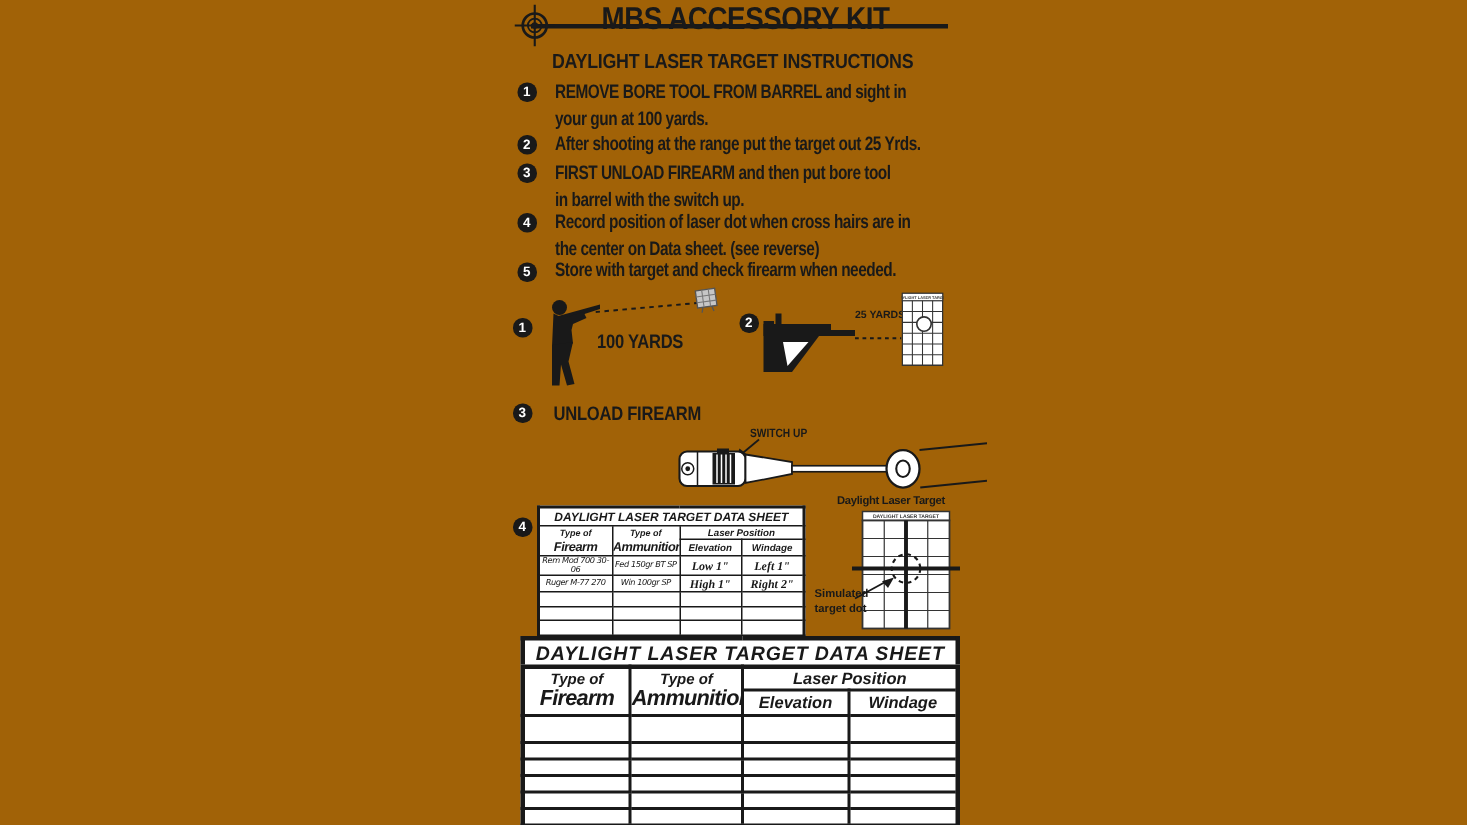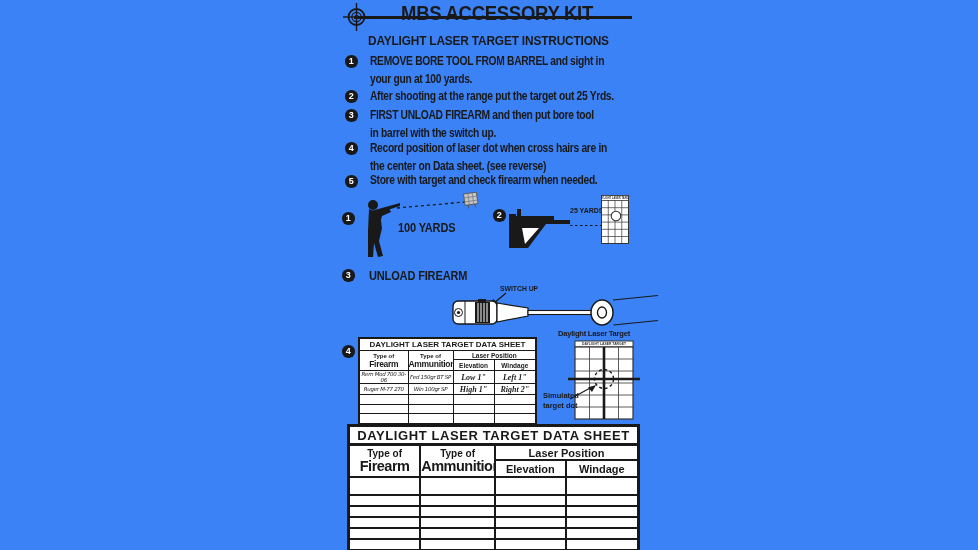--- a/index.html
+++ b/index.html
@@ -1,17 +1,17 @@
 <!DOCTYPE html>
 <html><head>
 <meta charset="utf-8">
 <style>
   html,body { margin:0; padding:0; background:#fff; }
   .page {
-    position:relative; width:978px; height:550px; background:#3b82f6;
+    position:relative; width:978px; height:550px; background:#a16207;
     font-family:"Liberation Sans", sans-serif; color:#191919; overflow:hidden;
   }
   .abs { position:absolute; }
   .condL { transform-origin:left top; }
   .condC { transform-origin:center top; }
 
   .page-title {
     left:347px; top:1px; width:300px; text-align:center;
     font-size:21px; font-weight:900; letter-spacing:-0.3px;
     transform:scaleX(0.88);
@@ -32,21 +32,21 @@
     letter-spacing:-0.4px; transform:scaleX(0.79); white-space:pre-line;
   }
 
   .fig-label-big { font-size:13px; font-weight:900; letter-spacing:-0.2px; transform:scaleX(0.85); white-space:nowrap; }
   .fig-label-sm  { font-size:7px;  font-weight:900; letter-spacing:0;      white-space:nowrap; }
   .switch-label  { font-size:8px;  font-weight:900; transform:scaleX(0.85); white-space:nowrap; }
   .target-caption{ font-size:7.5px; font-weight:700; letter-spacing:-0.2px; white-space:nowrap; }
   .dot-label     { font-size:7.5px; font-weight:700; line-height:9.5px; }
 
   table { border-collapse:collapse; position:absolute; background:#fff; table-layout:fixed; }
-  td { padding:0; text-align:center; vertical-align:middle; overflow:hidden; }
+  td { padding:0; text-align:center; vertical-align:middle; overflow:hidden;font-style:italic; }
 
   
   .bt { left:347px; top:424px; width:293px; border:3px solid #191919; }
   .bt td { border:2px solid #191919; }
   .bt .t-title { height:16px; font-size:13px; font-weight:900; letter-spacing:0.6px; border-bottom:3px solid #191919; }
   .bt .typeof  { font-size:10px; font-weight:700; line-height:11px; padding-top:2px; }
   .bt .colname { font-size:14.5px; font-weight:900; letter-spacing:-0.5px; line-height:15px; padding-bottom:2px; }
   .bt .lp { height:13px; font-size:11px; font-weight:900; }
   .bt .ew { height:15px; font-size:11px; font-weight:900; }
   .bt .r-first td { height:16px; }

